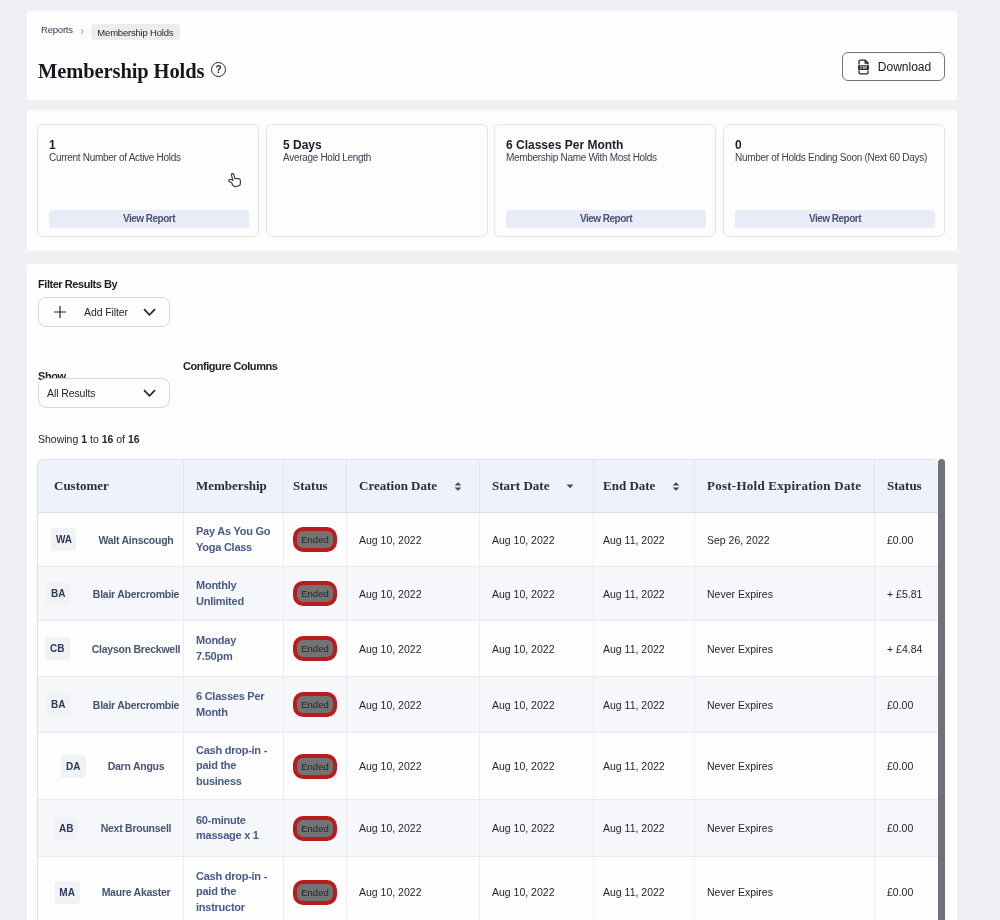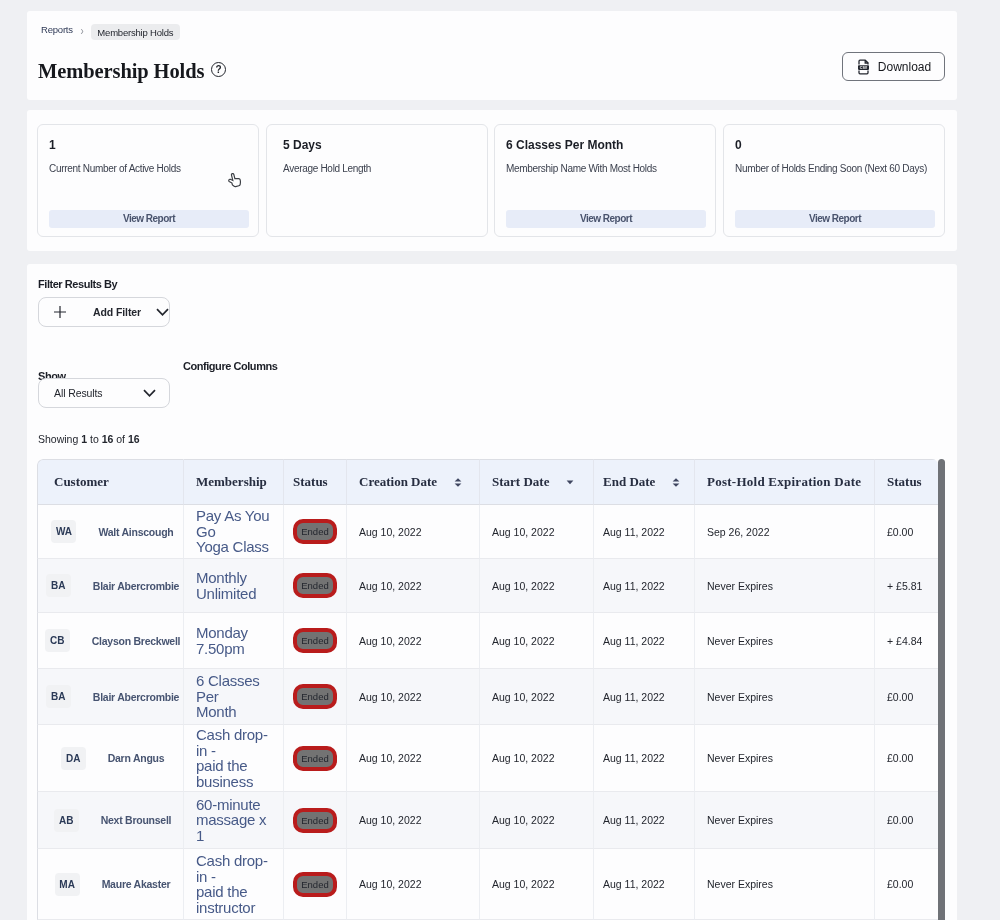--- a/index.html
+++ b/index.html
@@ -17,41 +17,41 @@
 .crumb .pill { background:#ebecee; border-radius:4px; padding:2.5px 6.5px; color:#23262e; }
 
 h1 { position:absolute; left:11px; top:49px; font-family:"Liberation Serif", serif; font-weight:bold; font-size:20.5px; color:#16181d; letter-spacing:-0.1px; }
 .helpq { position:absolute; left:184px; top:51px; width:15px; height:15px; border:1.4px solid #23262d; border-radius:50%; font-size:10px; font-weight:bold; text-align:center; line-height:13px; color:#23262d; }
 
 .dlbtn { position:absolute; right:12px; top:41px; width:103px; height:29px; border:1px solid #70747c; border-radius:6px; background:#fdfdfe; display:flex; align-items:center; justify-content:center; font-size:12px; font-weight:500; color:#16181d; gap:7px; }
 
 
 .card { position:absolute; top:14px; width:222px; height:113px; background:#fdfdfe; border:1px solid #e3e5e9; border-radius:6px; padding:13px 11px; }
 .card .num { font-size:12px; font-weight:bold; color:#1b1e26; }
-.card .lbl { font-size:10px; letter-spacing:-0.3px; color:#3c414e; margin-top:11px; white-space:nowrap; }
+.card .lbl { font-size:10px; letter-spacing:-0.3px; color:#3c414e; white-space:nowrap; }
 .card .vr { position:absolute; left:11px; right:9px; bottom:8.5px; height:18px; background:#e7ecf8; border-radius:3px; text-align:center; font-size:10px; letter-spacing:-0.5px; font-weight:bold; color:#49536d; line-height:18px; }
 
 
 .flabel { position:absolute; font-size:11px; letter-spacing:-0.45px; font-weight:bold; color:#1b1e26; }
 .fbtn { position:absolute; height:30px; background:#fdfdfe; border:1px solid #d5d7dc; border-radius:8px; display:flex; align-items:center; font-size:10.5px; letter-spacing:-0.1px; color:#23262e; }
 
 
 #tblwrap { position:absolute; left:10px; top:195px; width:901px; overflow:hidden; border-radius:6px 6px 0 0; }
 table { border-collapse:separate; border-spacing:0; width:962px; table-layout:fixed; }
-th { background:#edf2fb; font-family:"Liberation Serif", serif; font-size:13px; font-weight:bold; color:#272e41; text-align:left; height:46px; padding:0 0 0 12px; border-top:1px solid #dcdee4; border-bottom:1px solid #dcdee4; border-right:1px solid #e3e6ee; vertical-align:middle; }
+th { background:#edf2fb; font-family:"Liberation Serif", serif; font-size:13px; font-weight:bold; color:#272e41; text-align:left; height:54px; padding:0 0 0 12px; border-top:1px solid #dcdee4; border-bottom:1px solid #dcdee4; border-right:1px solid #e3e6ee; vertical-align:middle; }
 th:first-child { border-left:1px solid #dcdee4; padding-left:16px; border-top-left-radius:6px; }
 th:last-child { border-right:1px solid #dcdee4; }
 td { font-size:10.5px; color:#23262e; padding:0 10px 0 12px; border-bottom:1px solid #e9eaee; border-right:1px solid #eceef2; vertical-align:middle; background:#fdfdfe; }
 td:first-child { border-left:1px solid #dcdee4; padding-left:14px; }
 td:last-child { border-right:1px solid #a3a3a3; }
 tr.alt td { background:#f6f7fa; }
 .cust { display:flex; align-items:center; gap:22px;justify-content:center; }
 .avx { width:25px; height:23px; background:#f1f2f4; border-radius:4px; font-size:10px; font-weight:bold; color:#2b3a57; display:flex; align-items:center; justify-content:center; flex:none; }
 .nm { font-size:10.5px; letter-spacing:-0.25px; font-weight:bold; color:#475471; white-space:nowrap; }
-.mem { font-size:15px; letter-spacing:-0.25px; font-weight:normal; color:#475a88; line-height:15.5px; }
+.mem { font-size:11px; letter-spacing:-0.25px; font-weight:bold; color:#475a88; line-height:15.5px; }
 .pillend { display:inline-block; border:4px solid #b91c1c; border-radius:10px; background:#737373; font-size:9.5px; color:#23262e; padding:3px 4.5px; min-width:29px; }
 .thx { display:flex; align-items:center; } .sic { margin-left:17px; }
 
 #scrollbar { position:absolute; left:938px; top:459px; width:7px; height:461px; background:#6f7277; border-radius:4px 4px 0 0; }
 </style>
 </head>
 <body>
 
 <div class="panel" id="p1">
   <div class="crumb">
@@ -96,29 +96,29 @@
     <path d="M5.5 10.5 L3.2 8.4 a1.3 1.3 0 0 1 1.7-1.9 L7 8.2 V2.6 a1.2 1.2 0 0 1 2.4 0 V7 l3.6 0.8 a1.6 1.6 0 0 1 1.3 1.6 c0 1.8-0.4 3-1.1 4.4 -0.3 0.6-0.9 1-1.6 1 H8.2 c-0.5 0-1-0.2-1.3-0.6 L5.5 12.5 Z" fill="#fff" stroke="#3d4046" stroke-width="1.2"></path>
   </svg>
 </div>
 
 <div class="panel" id="p3">
   <div class="flabel" style="left:11px; top:14px;">Filter Results By</div>
   <div class="fbtn" style="left:11px; top:33px; width:132px;">
     <svg style="margin-left:14px;" width="14" height="14" viewBox="0 0 14 14" stroke="#23262e" stroke-width="1.2">
         <path d="M7 1 V13 M1 7 H13"></path>
       </svg>
-    <span style="margin-left:26px;font-weight:bold;">Add Filter</span>
+    <span style="margin-left:17px;">Add Filter</span>
     <svg style="margin-left:15px;" width="13" height="8" viewBox="0 0 13 8" fill="none" stroke="#23262e" stroke-width="1.7">
         <path d="M1 1.2 L6.5 6.8 L12 1.2"></path>
       </svg>
   </div>
 
   <div class="flabel" style="left:11px; top:96px;margin-top:10px;">Show</div>
   <div class="fbtn" style="left:11px; top:114px; width:132px;">
-    <span style="margin-left:15px;">All Results</span>
+    <span style="margin-left:8px;">All Results</span>
     <svg style="position:absolute; right:13px;" width="13" height="8" viewBox="0 0 13 8" fill="none" stroke="#23262e" stroke-width="1.7">
         <path d="M1 1.2 L6.5 6.8 L12 1.2"></path>
       </svg>
   </div>
 
   <div class="flabel" style="left:156px; top:96px;">Configure Columns</div>
 
   <div style="position:absolute; left:11px; top:169px; font-size:10.5px; color:#23262e;">Showing <b>1</b> to <b>16</b> of <b>16</b></div>
 
   <div id="tblwrap">

